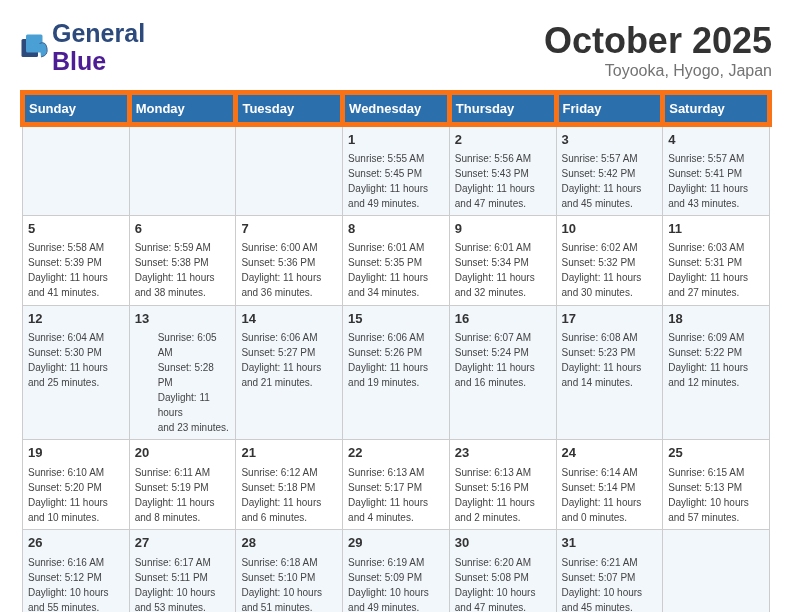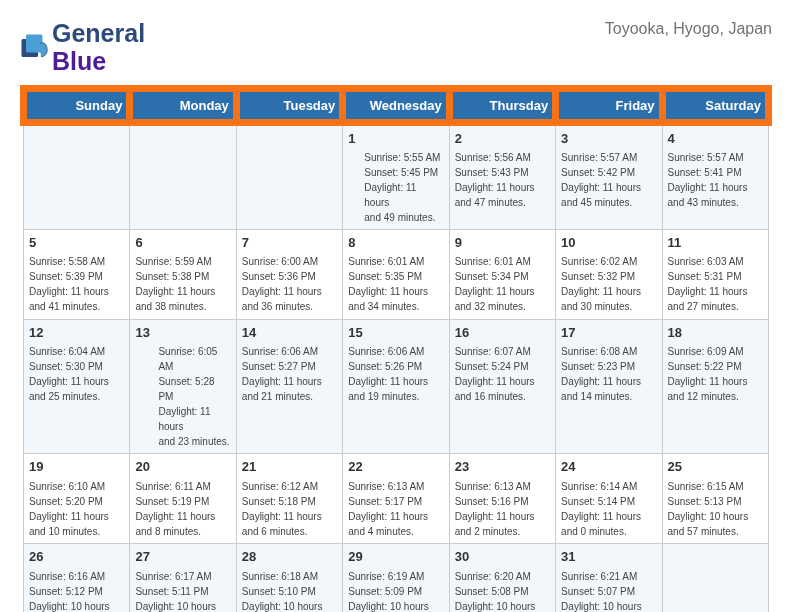--- a/index.html
+++ b/index.html
@@ -52,22 +52,22 @@
       table-layout: fixed;
     }
     thead tr {
       background-color: #2c6fad;
     }
     thead th {
       color: #fff;
       font-size: 13px;
       font-weight: bold;
       padding: 6px 4px;
-      text-align: right;
-      border: 7px solid #f97316;
+      text-align: left;
+      border: 5px solid #f97316;
     }
     tbody tr {
       height: 90px;
     }
     tbody tr:nth-child(odd) {
       background-color: #f2f7fc;
     }
     tbody tr:nth-child(even) {
       background-color: #ffffff;
     }
@@ -102,20 +102,21 @@
       <rect x="8" y="2" width="22" height="24" rx="2" fill="#4a9fd4"></rect>
       <path d="M26 14 Q34 10 36 20 Q38 30 28 32" fill="#4a9fd4" stroke="#2c4a7c" stroke-width="1"></path>
     </svg>
     <div>
       <div class="logo-text">
         General<br><span>Blue</span>
       </div>
     </div>
   </div>
   <div class="title-block">
+    <div class="month-title">October 2025</div>
     <div class="location">Toyooka, Hyogo, Japan</div>
   </div>
 </div>
 
 <table>
   <thead>
     <tr>
     <th>Sunday</th>
         <th>Monday</th>
         <th>Tuesday</th>
@@ -125,21 +126,21 @@
         <th>Saturday</th>
       </tr>
   </thead>
   <tbody id="calendar-body">
   <tr>
         <td></td>
         <td></td>
         <td></td>
         <td>
           <span class="day-num">1</span>
-          <div class="day-info" style="white-space: pre-wrap; margin-left: 16px;">Sunrise: 5:55 AM
+          <div class="day-info" style="white-space: pre-wrap;">Sunrise: 5:55 AM
 Sunset: 5:45 PM
 Daylight: 11 hours
 and 49 minutes.</div>
         </td>
         <td>
           <span class="day-num">2</span>
           <div class="day-info" style="white-space: pre-wrap;">Sunrise: 5:56 AM
 Sunset: 5:43 PM
 Daylight: 11 hours
 and 47 minutes.</div>

